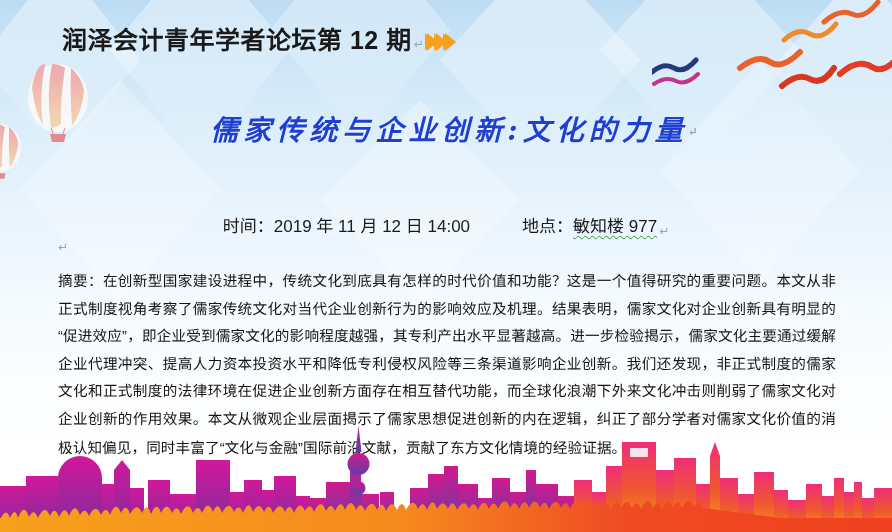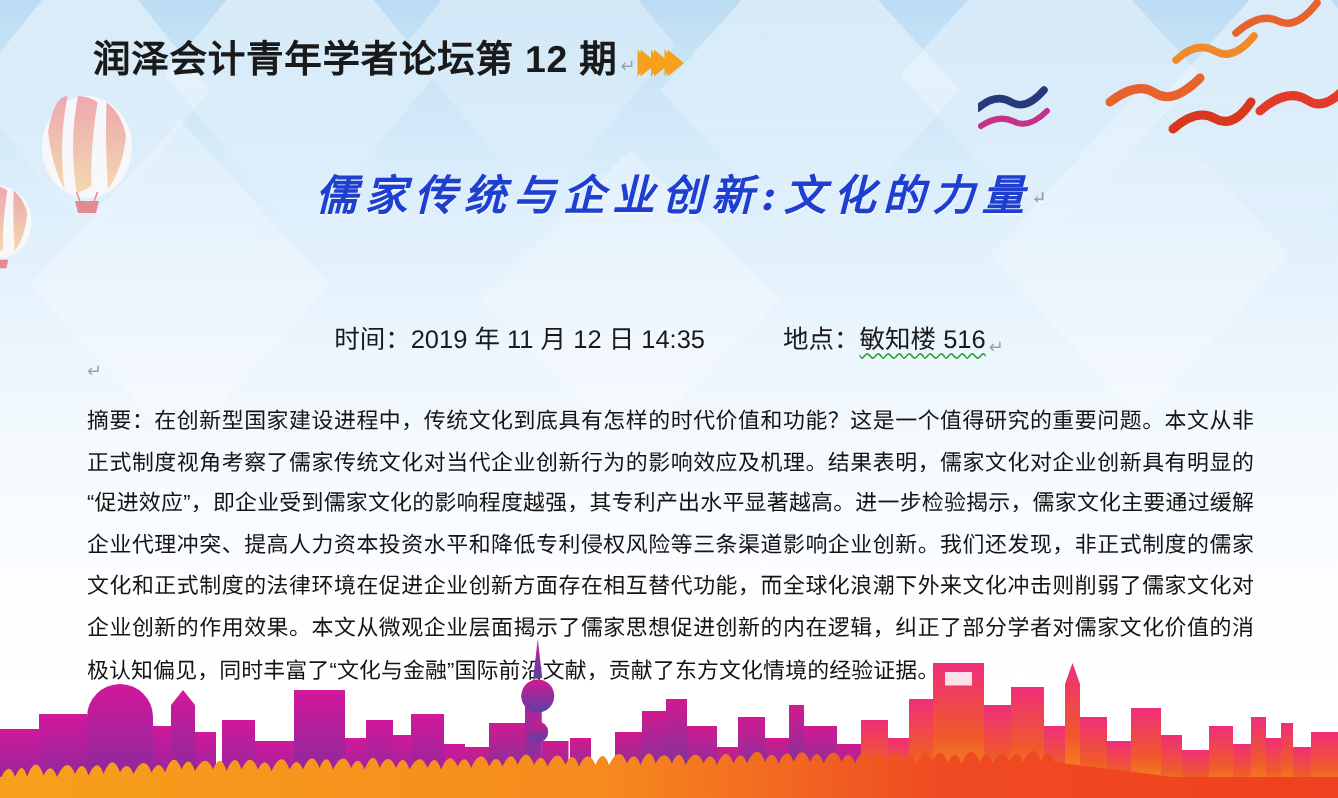--- a/index.html
+++ b/index.html
@@ -287,21 +287,21 @@
       <span class="chevron"></span>
     </span>
   </div>
 
   <div class="main-title">
     <span>儒家传统与企业创新:文化的力量</span><span class="tail">↵</span>
   </div>
 
 
   <div class="meta-line">
-    <span>时间：</span><span>2019 年 11 月 12 日 14:35</span><span class="gap-lg"></span><span>地点：</span><span class="squiggle">敏知楼 516</span><span class="pilcrow">↵</span>
+    <span>时间：</span><span>2019 年 11 月 12 日 14:00</span><span class="gap-lg"></span><span>地点：</span><span class="squiggle">敏知楼 977</span><span class="pilcrow">↵</span>
   </div>
 
   <div class="abstract-block">
     <div class="para-mark">↵</div>
     <div class="abstract"><span>摘要：在创新型国家建设进程中，传统文化到底具有怎样的时代价值和功能？这是一个值得研究的重要问题。本文从非正式制度视角考察了儒家传统文化对当代企业创新行为的影响效应及机理。结果表明，儒家文化对企业创新具有明显的“促进效应”，即企业受到儒家文化的影响程度越强，其专利产出水平显著越高。进一步检验揭示，儒家文化主要通过缓解企业代理冲突、提高人力资本投资水平和降低专利侵权风险等三条渠道影响企业创新。我们还发现，非正式制度的儒家文化和正式制度的法律环境在促进企业创新方面存在相互替代功能，而全球化浪潮下外来文化冲击则削弱了儒家文化对企业创新的作用效果。本文从微观企业层面揭示了儒家思想促进创新的内在逻辑，纠正了部分学者对儒家文化价值的消极认知偏见，同时丰富了“文化与金融”国际前沿文献，贡献了东方文化情境的经验证据。</span><span class="tail">↵</span></div>
     <div class="abstract-end-mark">↵</div>
   </div>
 
 
   <svg class="art-layer skyline" viewBox="0 0 892 110" preserveAspectRatio="none" aria-hidden="true">

